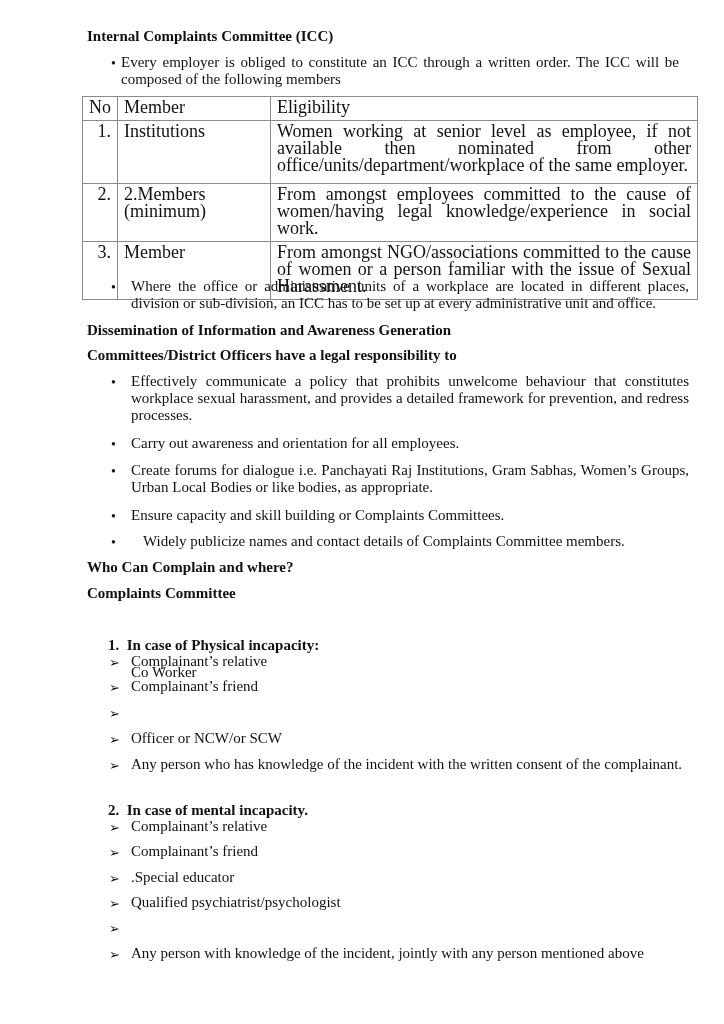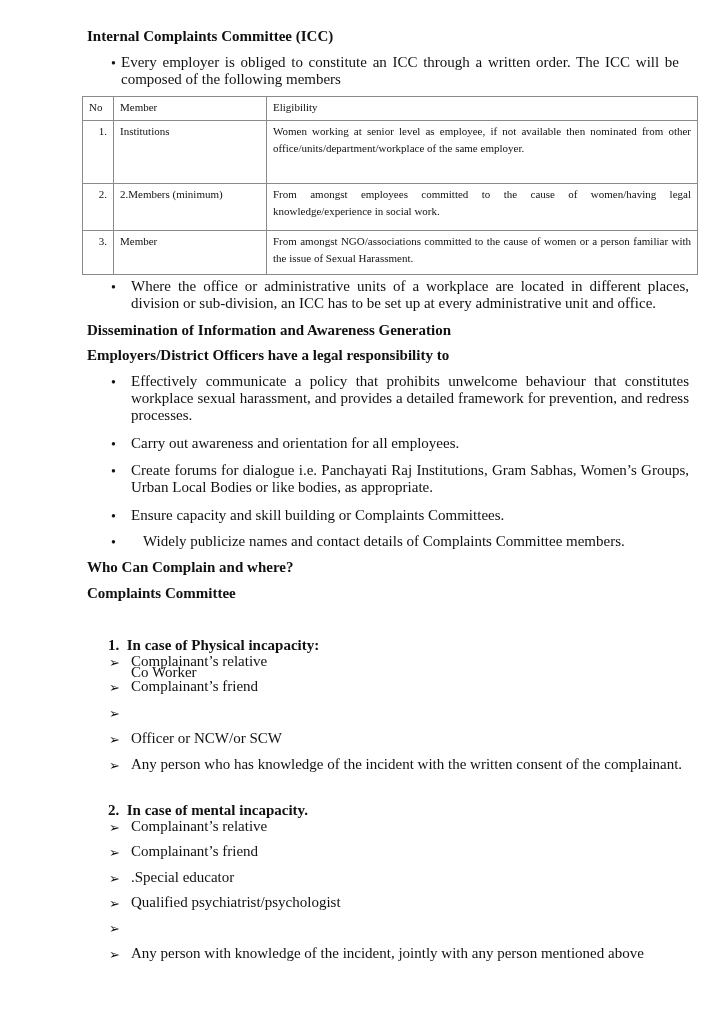--- a/index.html
+++ b/index.html
@@ -7,21 +7,21 @@
     width: 724px; height: 1024px; position: relative; overflow: hidden;
     font-family: "Liberation Serif", serif; color: #111; font-size: 15px;
   }
   .page { position: absolute; left: 0; top: 0; width: 724px; height: 792px; }
   .abs { position: absolute; }
   .h { font-weight: bold; font-size: 15px; line-height: 18px; white-space: nowrap; }
   .para { font-size: 15px; line-height: 17px; text-align: justify; text-align-last: left; }
   .bullet-dot { position: absolute; font-size: 14px; line-height: 17px; }
   table.icc {
     position: absolute; left: 82px; top: 96px; width: 616px;
-    border-collapse: collapse; font-size: 11px; line-height: 17px;
+    border-collapse: collapse; font-size: 18px; line-height: 17px;
   }
   table.icc td {
     border: 1px solid #8a8a8a; vertical-align: top; padding: 2px 6px 4px 6px;
   }
   table.icc td.no { width: 18px; text-align: right; padding-right: 6px; }
   table.icc td.member { width: 140px; }
   table.icc td.elig { text-align: justify; text-align-last: left; }
   .arrow { position: absolute; font-size: 13px; line-height: 17px; }
   .subnum { font-weight: bold; }
 </style>
@@ -57,21 +57,21 @@
       <td class="member">Member</td>
       <td class="elig">From amongst NGO/associations committed to the cause of women or a person familiar with the issue of Sexual Harassment.</td>
     </tr>
   </tbody>
     </table>
 
   <span class="bullet-dot" style="left:111px; top:279px;">•</span>
   <div class="abs para" style="left:131px; top:278px; width:558px;">Where the office or administrative units of a workplace are located in different places, division or sub-division, an ICC has to be set up at every administrative unit and office.</div>
 
   <div class="abs h" style="left:87px; top:321px;">Dissemination of Information and Awareness Generation</div>
-  <div class="abs h" style="left:87px; top:346px;">Employers/District Officers have a legal responsibility to</div>
+  <div class="abs h" style="left:87px; top:346px;">Committees/District Officers have a legal responsibility to</div>
 
   <span class="bullet-dot" style="left:111px; top:374px;">•</span>
   <div class="abs para" style="left:131px; top:373px; width:558px;">Effectively communicate a policy that prohibits unwelcome behaviour that constitutes workplace sexual harassment, and provides a detailed framework for prevention, and redress processes.</div>
 
   <span class="bullet-dot" style="left:111px; top:436px;">•</span>
   <div class="abs para" style="left:131px; top:435px; width:558px;">Carry out awareness and orientation for all employees.</div>
 
   <span class="bullet-dot" style="left:111px; top:463px;">•</span>
   <div class="abs para" style="left:131px; top:462px; width:558px;">Create forums for dialogue i.e. Panchayati Raj Institutions, Gram Sabhas, Women’s Groups, Urban Local Bodies or like bodies, as appropriate.</div>
 

